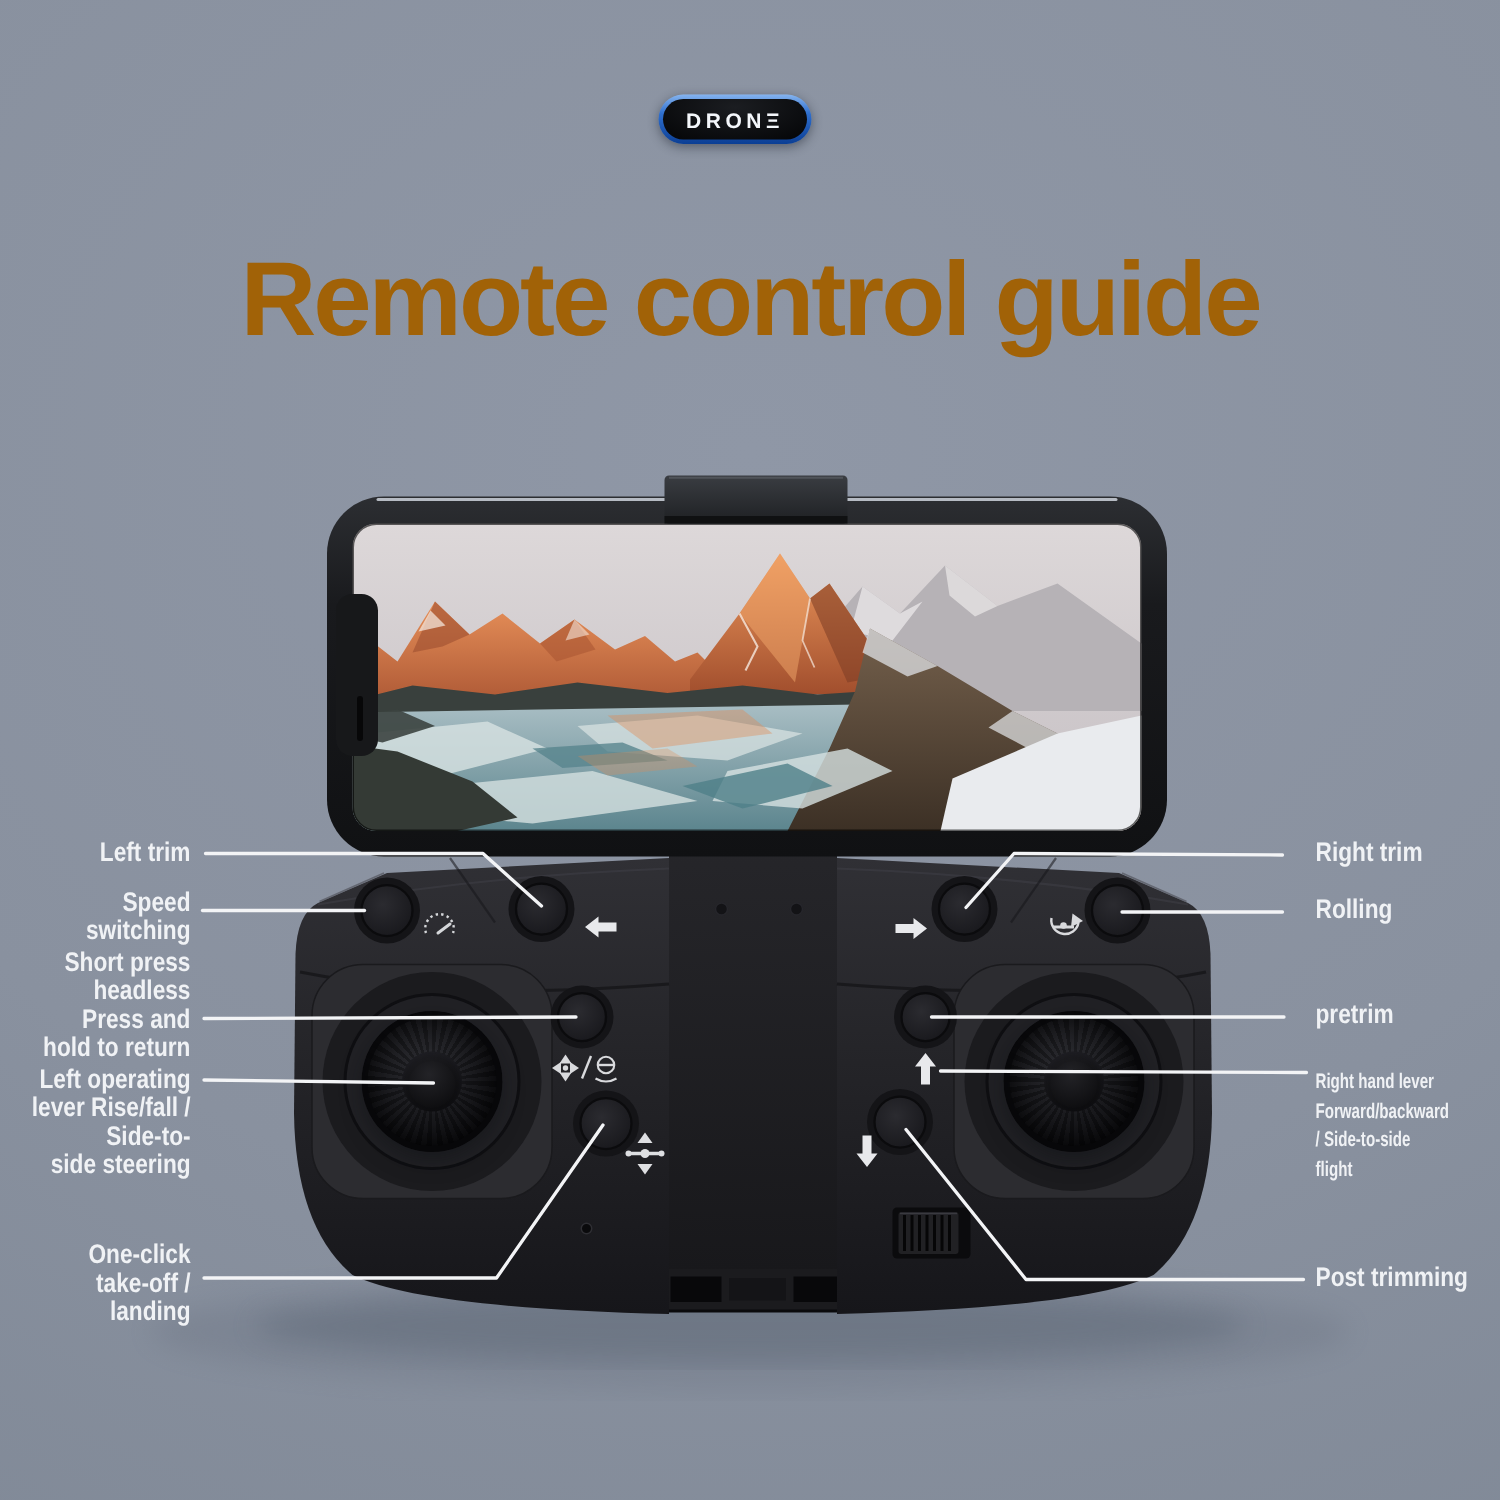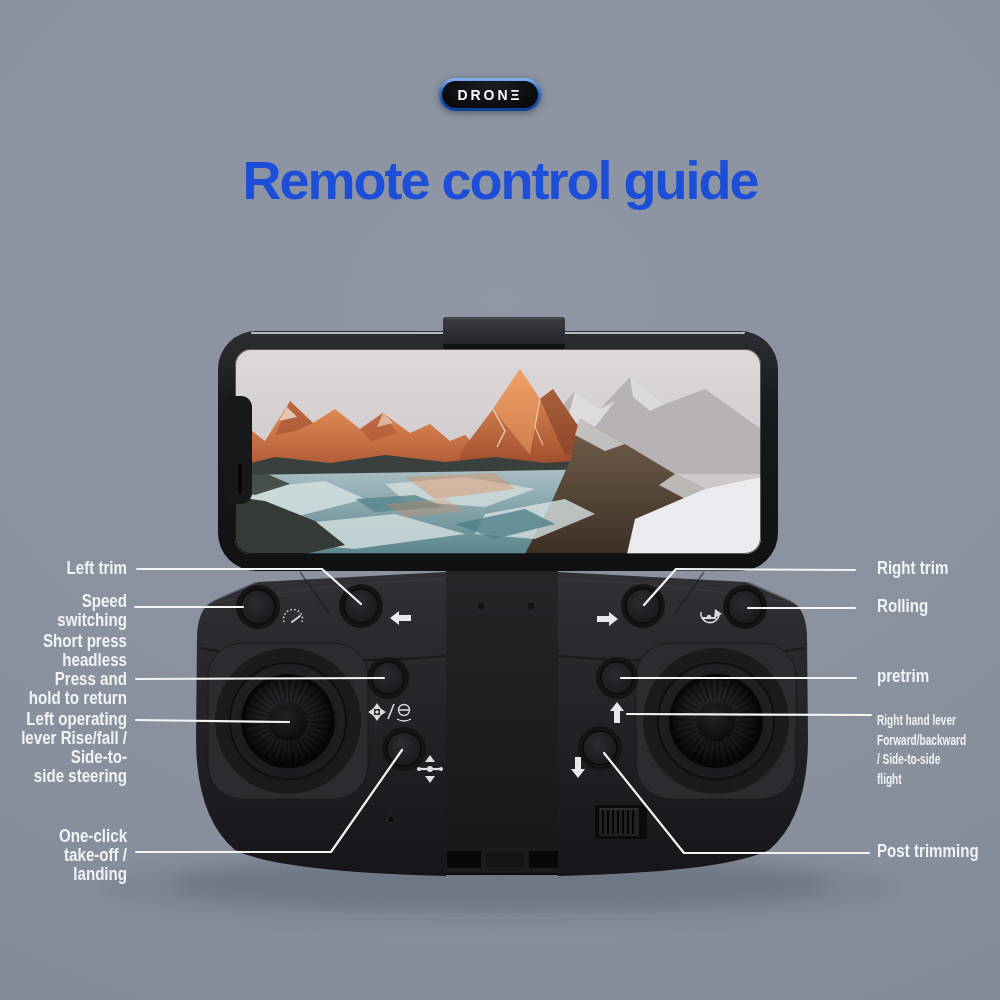--- a/index.html
+++ b/index.html
@@ -4,33 +4,33 @@
 <style>
   html,body{margin:0;padding:0;}
   body{
     width:1000px;height:1000px;position:relative;overflow:hidden;
     font-family:"Liberation Sans",sans-serif;
     background:radial-gradient(120% 95% at 50% 30%, #8f97a6 0%, #89919f 55%, #7e8795 100%);
   }
   .abs{position:absolute;}
   
   .logo-ring{
-    position:absolute;left:439px;top:78px;width:102px;height:33px;border-radius:18px;
+    position:absolute;left:439px;top:63px;width:102px;height:33px;border-radius:18px;
     background:linear-gradient(180deg,#85b4ef 0%,#2f6fce 38%,#0b3e94 100%);
     padding:0;box-shadow:0 2px 7px rgba(18,24,36,.45);
   }
   .logo-pill{
     position:absolute;left:3px;top:3px;right:3px;bottom:3px;border-radius:15px;
     background:radial-gradient(80% 120% at 50% 20%, #1b1d21 0%, #07080a 80%);
     display:flex;align-items:center;justify-content:center;
     color:#f4f7fb;font-weight:700;font-size:14px;letter-spacing:3px;
   }
   .title{
     position:absolute;left:0;top:116px;width:1000px;text-align:center;
-    color:#1d4ed8;font-size:54px;font-weight:700;letter-spacing:-2px;line-height:1.05;
+    color:#a16207;font-size:70px;font-weight:700;letter-spacing:-2px;line-height:1.05;
   }
   
   .lbl{
     position:absolute;color:#f0f2f5;font-weight:700;font-size:18px;line-height:19px;
     white-space:pre-line;
   }
   .lbl-left{right:873px;text-align:right;transform:scaleX(.84);transform-origin:right top;}
   .lbl-right{left:877px;text-align:left;transform:scaleX(.84);transform-origin:left top;}
   .lbl-right-small{left:877px;font-size:14px;line-height:19.5px;transform:scaleX(.72);transform-origin:left top;}
   

